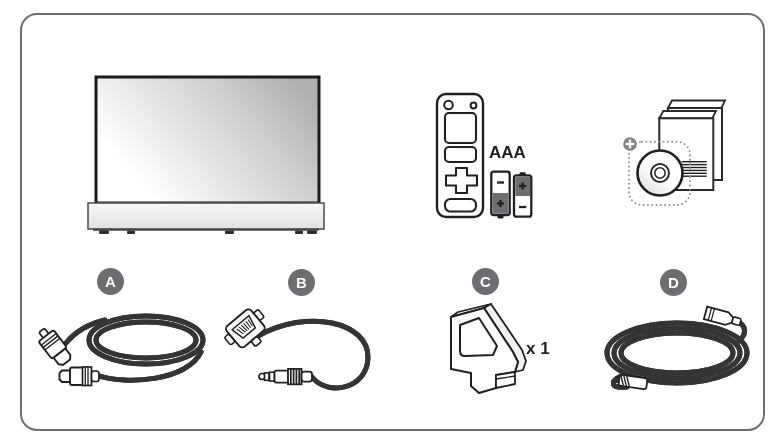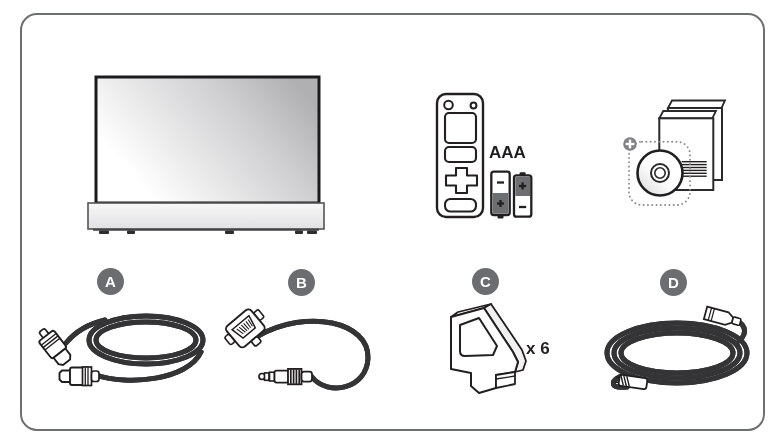--- a/index.html
+++ b/index.html
@@ -200,21 +200,21 @@
     <g stroke="#231f20" stroke-linejoin="round">
       <path d="M13 21 L46 12 L53 8 L20 16 Z" fill="#f1f1f2" stroke-width="1.8"></path>
       <path d="M46 12 L53 8 L84 54 L88 65 L85 74 L77 76 L80 66 L75 56 Z" fill="#f1f1f2" stroke-width="1.8"></path>
       <path fill-rule="evenodd" fill="#ffffff" stroke-width="2" d="M13 21 L46 12 L75 56 L80 66 L77 76 L58 79 L58 92 L41 97 L33 90 L33 77 L13 73 Z
                M22 29 L41 22 L59 50 L55 59 L27 60 Q22 60 22 55 Z"></path>
       <path d="M58 79 L77 76 L77 88 L58 92 Z" fill="#ffffff" stroke-width="1.8"></path>
       <line x1="58" y1="83" x2="77" y2="80" stroke-width="1.3"></line>
     </g>
   </svg>
 
-  <div class="qty-label">x 6</div>
+  <div class="qty-label">x 1</div>
 
   <svg class="abs" style="left:593px;top:296px;" width="180" height="112" viewBox="0 0 180 112">
     <path id="pD1" d="M146 45 C156 36 152 26 138 23" class="tube"></path>
       <use href="#pD1" class="core"></use>
     <path id="pD2" d="M28 80 C16 86 18 93 34 91" class="tube"></path>
       <use href="#pD2" class="core"></use>
     <ellipse id="eD1" cx="84" cy="57" rx="70" ry="30" class="tube"></ellipse>
       <use href="#eD1" class="core"></use>
     <ellipse id="eD2" cx="84" cy="57" rx="63" ry="25" class="tube"></ellipse>
       <use href="#eD2" class="core"></use>

